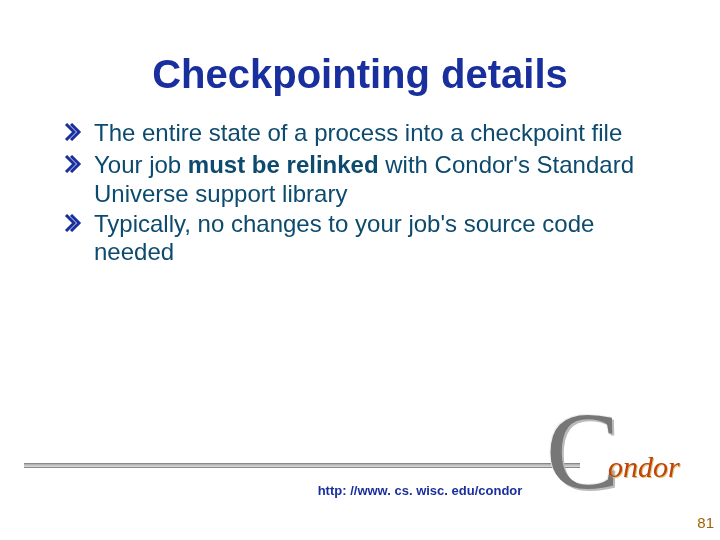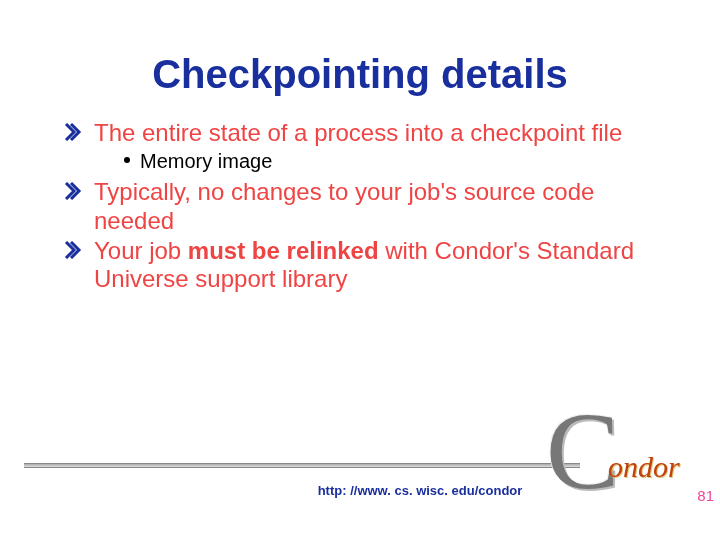--- a/index.html
+++ b/index.html
@@ -24,21 +24,21 @@
     color: #1a2f9e;
     margin-bottom: 22px;
   }
   .content {
     padding-left: 34px;
     padding-right: 20px;
   }
   .li1 {
     position: relative;
     font-size: 24px;
-    color: #ef4444;
+    color: #0c4a6e;
     line-height: 1.18;
     margin-bottom: 2px;
   }
   .li1 .chev {
     position: absolute;
     left: -30px;
     top: 4px;
     width: 18px;
     height: 18px;
   }
@@ -80,24 +80,24 @@
     width: 720px;
     text-align: center;
     font-family: Arial, sans-serif;
     font-size: 13px;
     font-weight: bold;
     color: #1a2f9e;
   }
   .pagenum {
     position: absolute;
     right: 6px;
-    bottom: 36px;
+    bottom: 9px;
     font-family: Arial, sans-serif;
     font-size: 15px;
-    color: #ec4899;
+    color: #a16207;
   }
   .logo {
     position: absolute;
     right: 14px;
     bottom: 26px;
     width: 160px;
     height: 110px;
     font-family: Georgia, "Times New Roman", serif;
   }
   .logo .big-c {
@@ -132,42 +132,38 @@
     <div class="li1">
       <span class="chev">
         <svg width="18" height="18" viewBox="0 0 18 18">
             <path d="M2 1 L10 9 L2 17 M7 1 L15 9 L7 17" stroke="#1a2f9e" stroke-width="3" fill="none" stroke-linecap="butt"></path>
           </svg>
       </span>
       <span>The entire state of a process into a checkpoint file</span>
     </div>
 
     <div class="sub">
-      <div class="li2">
-        <span class="dot"></span>
-        <span>Memory image</span>
-      </div>
+    </div>
+
+    <div class="li1">
+      <span class="chev">
+        <svg width="18" height="18" viewBox="0 0 18 18">
+            <path d="M2 1 L10 9 L2 17 M7 1 L15 9 L7 17" stroke="#1a2f9e" stroke-width="3" fill="none" stroke-linecap="butt"></path>
+          </svg>
+      </span>
+      <span>Your job </span><span class="bold">must be relinked</span><span> with Condor's Standard Universe support library</span>
     </div>
 
     <div class="li1">
       <span class="chev">
         <svg width="18" height="18" viewBox="0 0 18 18">
             <path d="M2 1 L10 9 L2 17 M7 1 L15 9 L7 17" stroke="#1a2f9e" stroke-width="3" fill="none" stroke-linecap="butt"></path>
           </svg>
       </span>
       <span>Typically, no changes to your job's source code needed</span>
-    </div>
-
-    <div class="li1">
-      <span class="chev">
-        <svg width="18" height="18" viewBox="0 0 18 18">
-            <path d="M2 1 L10 9 L2 17 M7 1 L15 9 L7 17" stroke="#1a2f9e" stroke-width="3" fill="none" stroke-linecap="butt"></path>
-          </svg>
-      </span>
-      <span>Your job </span><span class="bold">must be relinked</span><span> with Condor's Standard Universe support library</span>
     </div>
 
   </div>
 
   <div class="footer-bar"></div>
 
   <div class="footer-link">http: //www. cs. wisc. edu/condor</div>
 
   <div class="logo">
     <span class="big-c">C</span>

